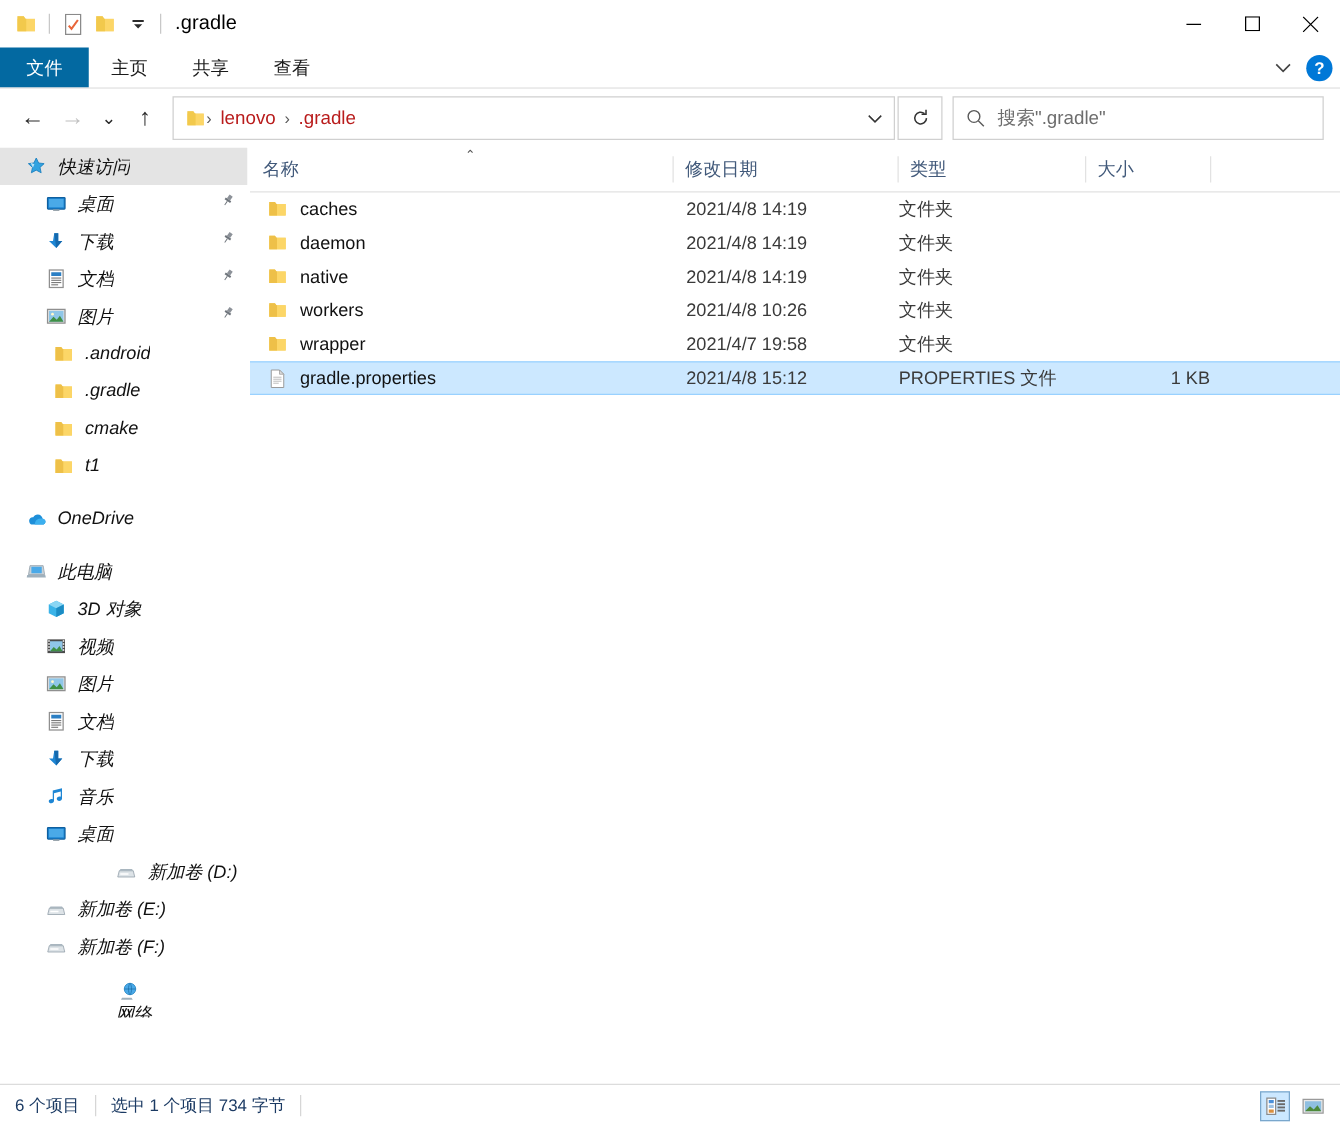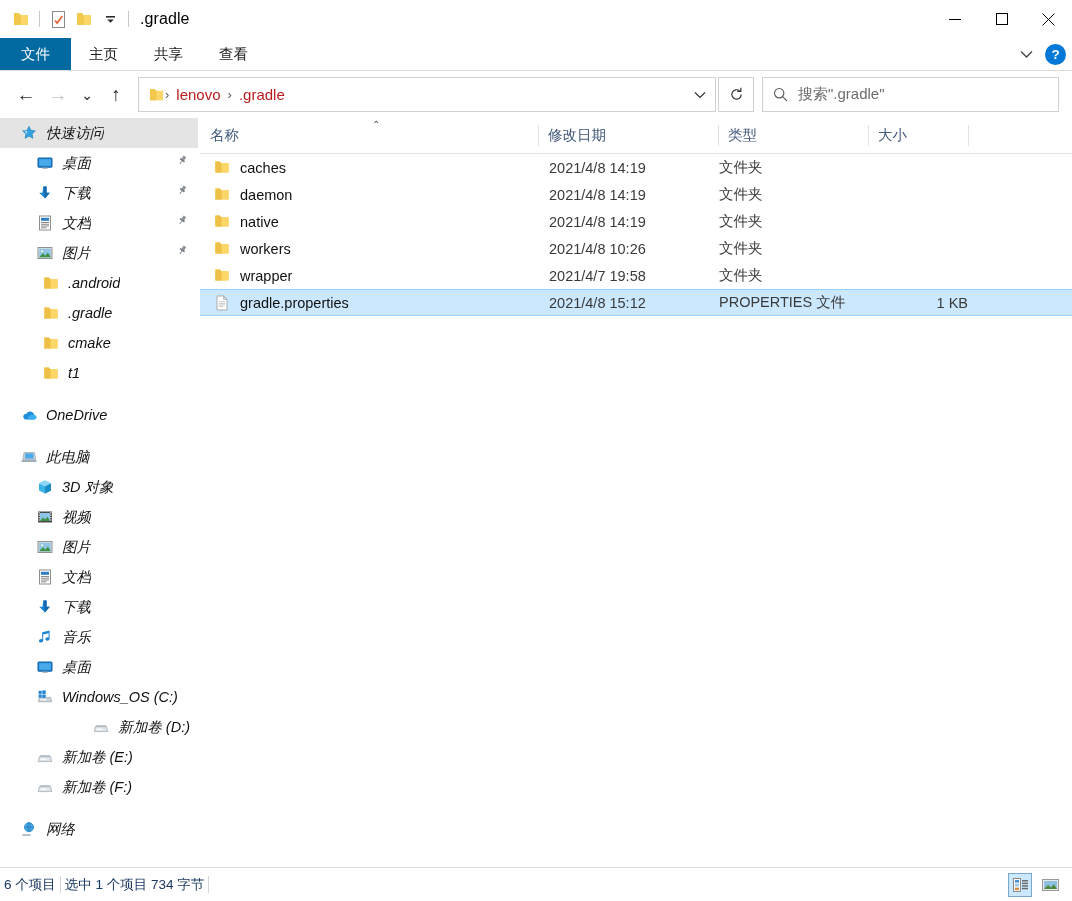--- a/index.html
+++ b/index.html
@@ -111,21 +111,21 @@
   .cell-date { position: absolute; left: 349px; color: #3a3a3a; }
   .cell-type { position: absolute; left: 519px; color: #3a3a3a; }
   .cell-size { position: absolute; left: 600px; width: 168px; text-align: right; color: #3a3a3a; }
 
   
   .statusbar {
     position: absolute; left: 0; bottom: 0; width: 1072px; height: 34px;
     border-top: 1px solid #dcdcdc; background: #ffffff;
     display: flex; align-items: center;
   }
-  .status-text { font-size: 13.5px; color: #1b3a63; padding: 0 4px; }
+  .status-text { font-size: 13.5px; color: #1b3a63; padding: 0 12px; }
   .status-sep { width: 1px; height: 17px; background: #d6d6d6; }
   .view-btns { position: absolute; right: 10px; display: flex; gap: 6px; align-items: center; }
   .view-btn {
     width: 24px; height: 24px; display: flex; align-items: center; justify-content: center;
     border: 1px solid transparent;
   }
   .view-btn.active { background: #cce8ff; border: 1px solid #7aa7cc; }
 </style>
 </head>
 <body>
@@ -461,35 +461,20 @@
         <div class="nav-item" style="padding-left: 34px;">
           <span class="ni-icon">
             <svg width="16" height="16" viewBox="0 0 16 16">
               <rect x="1" y="3" width="14" height="9.2" rx="0.6" fill="#1e86d4" stroke="#0f5f9e"></rect>
               <rect x="2.2" y="4.2" width="11.6" height="6.6" fill="#4aa9e8"></rect>
               <rect x="5.5" y="12.6" width="5" height="1.2" fill="#9aa5ad"></rect>
             </svg>
           </span>
           <span class="ni-label">桌面</span>
         </div>
-        <div class="nav-item" style="padding-left: 34px;">
-          <span class="ni-icon">
-            <svg width="16" height="16" viewBox="0 0 16 16">
-              <path d="M2.4 8.4h11.2l1.1 4.4H1.3z" fill="#c9d2d8" stroke="#8d9ba5" stroke-width="0.6"></path>
-              <rect x="3.2" y="10.2" width="6.4" height="1.1" fill="#fff"></rect>
-              <g fill="#1e86d4">
-                <rect x="1.6" y="1.8" width="3.1" height="3.1"></rect>
-                <rect x="5.3" y="1.4" width="3.4" height="3.5"></rect>
-                <rect x="1.6" y="5.5" width="3.1" height="3"></rect>
-                <rect x="5.3" y="5.5" width="3.4" height="3.2"></rect>
-              </g>
-            </svg>
-          </span>
-          <span class="ni-label">Windows_OS (C:)</span>
-        </div>
         <div class="nav-item" style="padding-left: 22px; justify-content: flex-end;">
           <span class="ni-icon">
             <svg width="16" height="16" viewBox="0 0 16 16">
               <path d="M2.4 7.6h11.2l1.2 5H1.2z" fill="#dde3e7" stroke="#8d9ba5" stroke-width="0.6"></path>
               <path d="M3.4 6.2h9.2l1 1.4H2.4z" fill="#a9b6bf"></path>
               <rect x="3.2" y="9.6" width="6.6" height="1.2" fill="#fff"></rect>
             </svg>
           </span>
           <span class="ni-label">新加卷 (D:)</span>
         </div>
@@ -507,21 +492,21 @@
           <span class="ni-icon">
             <svg width="16" height="16" viewBox="0 0 16 16">
               <path d="M2.4 7.6h11.2l1.2 5H1.2z" fill="#dde3e7" stroke="#8d9ba5" stroke-width="0.6"></path>
               <path d="M3.4 6.2h9.2l1 1.4H2.4z" fill="#a9b6bf"></path>
               <rect x="3.2" y="9.6" width="6.6" height="1.2" fill="#fff"></rect>
             </svg>
           </span>
           <span class="ni-label">新加卷 (F:)</span>
         </div>
         <div class="grp-gap"></div>
-        <div class="nav-item" style="padding-left: 18px;">
+        <div class="nav-item" style="padding-left: 18px; flex-direction: column;">
           <span class="ni-icon">
             <svg width="16" height="16" viewBox="0 0 16 16">
               <circle cx="8" cy="6.2" r="4.6" fill="#4aa9e8" stroke="#1b7fbf" stroke-width="0.6"></circle>
               <path d="M3.4 6.2h9.2M8 1.6c1.6 1.6 1.6 7.6 0 9.2M8 1.6c-1.6 1.6-1.6 7.6 0 9.2" stroke="#1b6fa8" stroke-width="0.6" fill="none"></path>
               <path d="M1.6 13.2h7.6l1 1.6H0.8z" fill="#9fb0bc"></path>
             </svg>
           </span>
           <span class="ni-label">网络</span>
         </div>
       </div>

